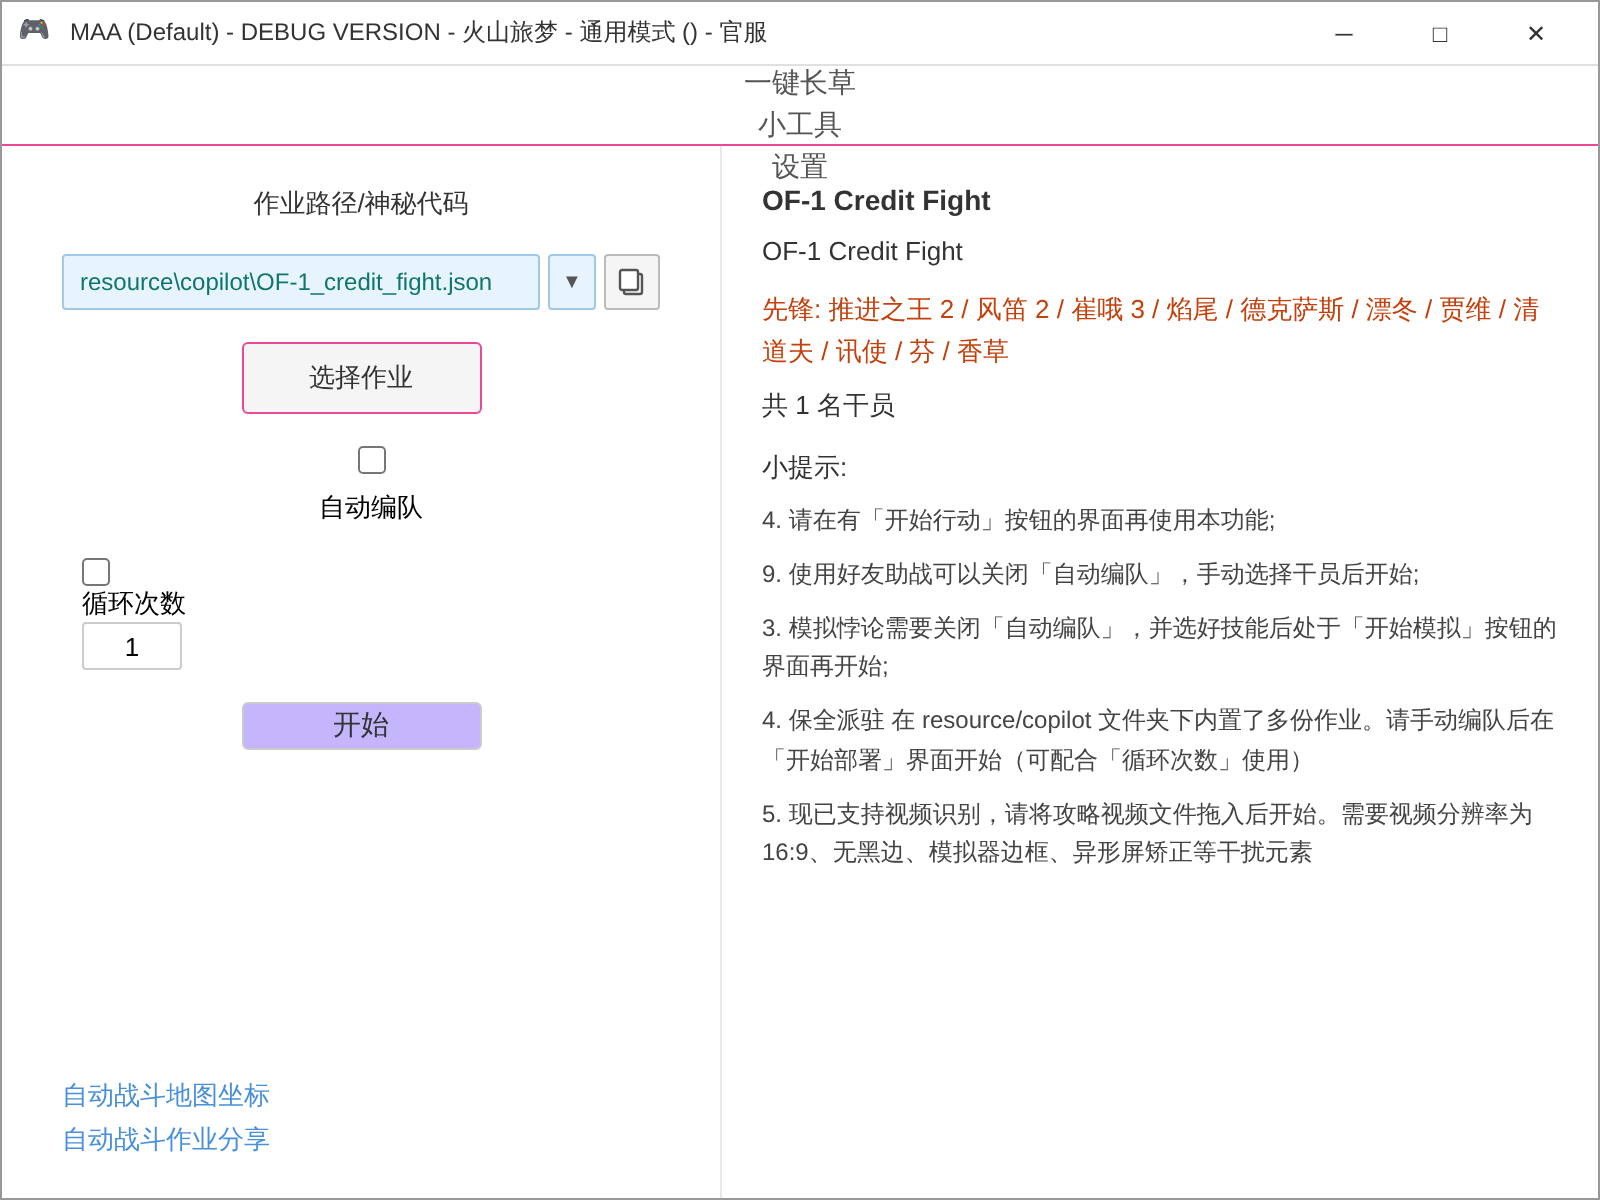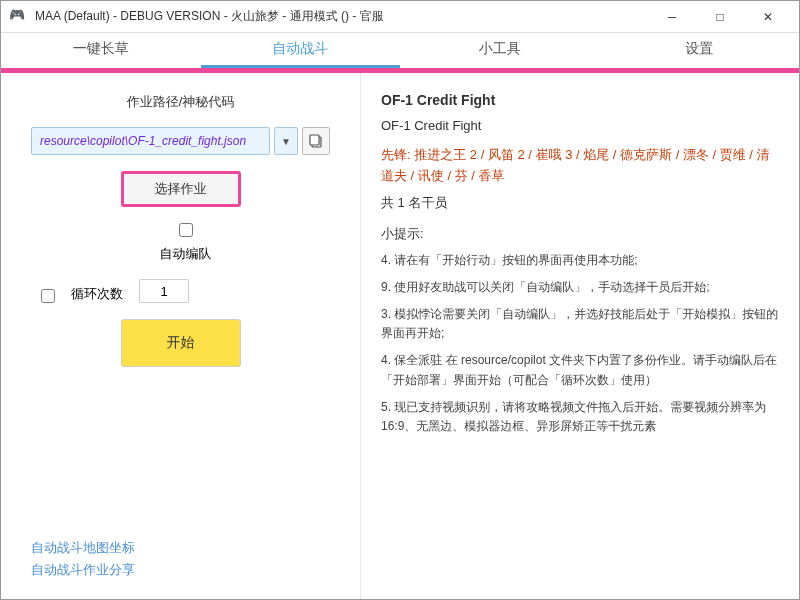--- a/index.html
+++ b/index.html
@@ -53,21 +53,22 @@
       color: #333;
       display: flex;
       align-items: center;
       justify-content: center;
     }
     
     .tabbar {
       display: flex;
       height: 40px;
       background: #fff;
-      border-bottom: 5px solid #ec4899;
+      border-bottom: 1px solid #ec4899;
+      flex-direction: column;
     }
     .tab {
       flex: 1;
       display: flex;
       align-items: center;
       justify-content: center;
       font-size: 14px;
       color: #555;
       cursor: pointer;
       border-bottom: 3px solid transparent;
@@ -103,24 +104,23 @@
       align-items: center;
       gap: 4px;
     }
     .file-input {
       flex: 1;
       height: 28px;
       border: 1px solid #a0c8e8;
       background: #e8f4fd;
       padding: 0 8px;
       font-size: 12px;
-      color: #6d28d9;
+      color: #0f766e;
       outline: none;
       border-radius: 2px;
-      font-style: italic;
     }
     .dropdown-btn {
       width: 24px;
       height: 28px;
       border: 1px solid #a0c8e8;
       background: #e8f4fd;
       cursor: pointer;
       display: flex;
       align-items: center;
       justify-content: center;
@@ -135,21 +135,21 @@
       background: #f5f5f5;
       cursor: pointer;
       display: flex;
       align-items: center;
       justify-content: center;
       border-radius: 2px;
     }
     .select-btn {
       width: 120px;
       height: 36px;
-      border: 3px solid #ec4899;
+      border: 1px solid #ec4899;
       background: #f5f5f5;
       cursor: pointer;
       font-size: 13px;
       color: #333;
       border-radius: 3px;
       align-self: center;
       margin: 0 auto;
       display: block;
     }
     .checkbox-row {
@@ -159,42 +159,43 @@
       padding-left: 10px;
       flex-direction: column;
     }
     .checkbox-row input[type="checkbox"] {
       width: 14px;
       height: 14px;
       cursor: pointer;
     }
     .loop-row {
       display: flex;
-      align-items: flex-end;
-      gap: 16px;
+      align-items: flex-start;
+      gap: 0;
       padding-left: 10px;
+      flex-direction: column;
     }
     .loop-row input[type="checkbox"] {
       width: 14px;
       height: 14px;
       cursor: pointer;
     }
     .loop-input {
       width: 50px;
       height: 24px;
       border: 1px solid #ccc;
       text-align: center;
       font-size: 13px;
       border-radius: 2px;
     }
     .start-btn {
       width: 120px;
-      height: 48px;
+      height: 24px;
       border: 1px solid #ccc;
-      background: #fde047;
+      background: #c4b5fd;
       cursor: pointer;
       font-size: 14px;
       color: #333;
       border-radius: 3px;
       align-self: center;
       margin: 0 auto;
       display: block;
     }
     .links-section {
       display: flex;
@@ -258,21 +259,20 @@
     <span class="titlebar-title">MAA (Default) - DEBUG VERSION - 火山旅梦 - 通用模式 () - 官服</span>
     <div class="titlebar-buttons">
       <button class="titlebar-btn">─</button>
       <button class="titlebar-btn">□</button>
       <button class="titlebar-btn close">✕</button>
     </div>
   </div>
 
   <div class="tabbar">
     <div class="tab">一键长草</div>
-    <div class="tab active">自动战斗</div>
     <div class="tab">小工具</div>
     <div class="tab">设置</div>
   </div>
 
   <div class="content">
 
     <div class="left-panel">
       <div class="field-label">作业路径/神秘代码</div>
       <div class="input-row">
         <input class="file-input" type="text" value="resource\copilot\OF-1_credit_fight.json" style="">

